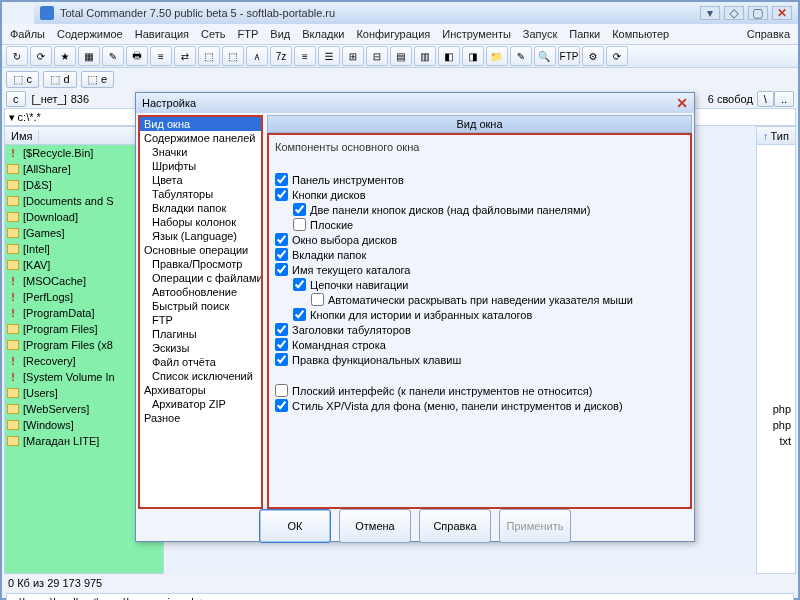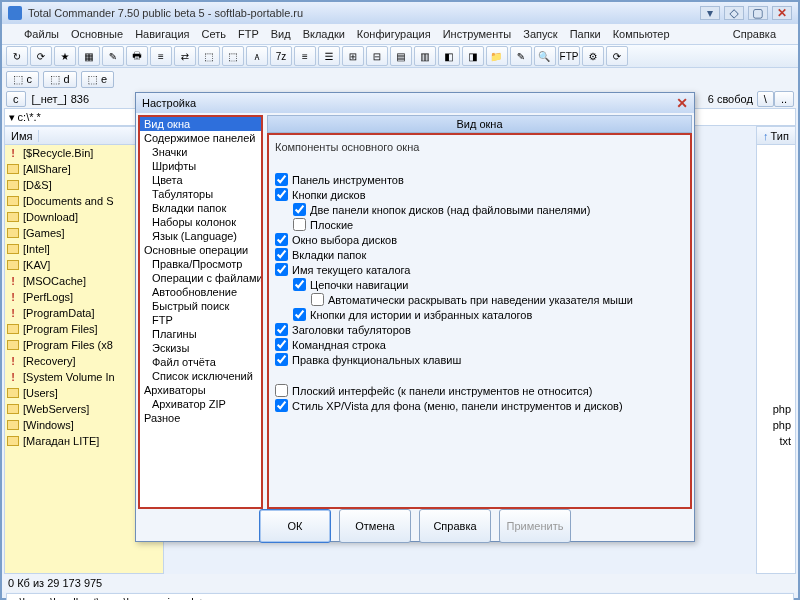--- a/index.html
+++ b/index.html
@@ -1,34 +1,34 @@
 <!DOCTYPE html>
 <html><head>
 <meta charset="utf-8">
 <style>
   * { box-sizing: border-box; margin: 0; padding: 0; font-family: Tahoma, sans-serif; font-size: 11px; }
   body { background: #fff; width: 800px; height: 600px; overflow: hidden; position: relative; }
   .window { border: 2px solid #7a9ec9; background: #eaf1fb; width: 800px; height: 600px; position: relative; }
-  .titlebar { height: 22px; background: linear-gradient(#e8f0fc,#c5d8f2); display: flex; align-items: center; padding: 0 6px; gap: 6px; }
+  .titlebar { height: 22px; background: linear-gradient(#e8f0fc,#c5d8f2); display: flex; align-items: center; padding: 0 6px; gap: 6px; margin-left: 32px; }
   .titlebar .app-icon { width: 14px; height: 14px; background: #3a7bd5; border-radius: 2px; }
   .titlebar .title { flex: 1; color: #333; }
   .winbtns { display: flex; gap: 4px; }
   .winbtn { width: 20px; height: 14px; background: #dbe6f4; border: 1px solid #a8bdd8; display: flex; align-items: center; justify-content: center; color: #3a5a85; font-size: 12px; }
   .winbtn.close { color: #c0392b; font-weight: bold; }
-  .menubar { height: 20px; background: #f1f5fb; display: flex; align-items: center; padding: 0 22px; gap: 12px; }
+  .menubar { height: 20px; background: #f1f5fb; display: flex; align-items: center; padding: 0 8px; gap: 12px; }
   .menubar span { color: #222; }
   .menubar .help { margin-left: auto; }
   .toolbar { height: 24px; background: linear-gradient(#f7fbff,#e1ebf7); border-top: 1px solid #c2d4eb; border-bottom: 1px solid #c2d4eb; display: flex; align-items: center; padding: 0 4px; gap: 2px; }
   .tbtn { width: 22px; height: 20px; background: linear-gradient(#fdfeff,#e6eef9); border: 1px solid #b5c8e0; border-radius: 2px; display: flex; align-items: center; justify-content: center; font-size: 10px; }
   .drivebar { height: 22px; background: #eef3fa; display: flex; align-items: center; padding: 0 4px; gap: 4px; }
   .drivebtn { padding: 1px 6px; background: linear-gradient(#fff,#e4ecf7); border: 1px solid #a8bdd8; border-radius: 2px; }
   .pathbar { height: 18px; background: #fff; border: 1px solid #c2d4eb; display: flex; align-items: center; padding: 0 4px; margin: 0 2px; }
   .freespace { padding-left: 8px; }
   .mainarea { position: relative; height: 448px; }
-  .filelist { position: absolute; left: 2px; top: 0; width: 160px; height: 100%; background: #fef9c3; border: 1px solid #c2d4eb; overflow: hidden; }
+  .filelist { position: absolute; left: 2px; top: 0; width: 160px; height: 100%; background: #86efac; border: 1px solid #c2d4eb; overflow: hidden; }
   .filelist .hdr { display: flex; background: linear-gradient(#f5f9ff,#dfe9f6); border-bottom: 1px solid #c2d4eb; height: 18px; align-items: center; }
   .filelist .hdr span { padding: 0 6px; border-right: 1px solid #c2d4eb; }
   .filelist .row { display: flex; align-items: center; height: 16px; padding: 0 2px; gap: 4px; }
   .fld { width: 12px; height: 10px; background: #fbe18b; border: 1px solid #c9a427; }
   .excl { color: #c0392b; font-weight: bold; width: 12px; text-align: center; }
   .rightcol { position: absolute; right: 2px; top: 0; width: 40px; background: #fff; border: 1px solid #c2d4eb; height: 100%; }
   .rightcol .hdr { background: linear-gradient(#f5f9ff,#dfe9f6); border-bottom: 1px solid #c2d4eb; height: 18px; display: flex; align-items: center; justify-content: center; }
   .rightcol .cell { height: 16px; display: flex; align-items: center; justify-content: flex-end; padding-right: 4px; }
   .statusbar { height: 18px; background: #eef3fa; padding: 0 6px; display: flex; align-items: center; }
   .cmdline { height: 18px; background: #fff; border: 1px solid #c2d4eb; margin: 1px 4px; display: flex; align-items: center; padding: 0 4px; }
@@ -66,21 +66,21 @@
     <div class="winbtns">
       <div class="winbtn">▾</div>
       <div class="winbtn">◇</div>
       <div class="winbtn">▢</div>
       <div class="winbtn close">✕</div>
     </div>
   </div>
 
   <div class="menubar" id="menubar">
     <span>Файлы</span>
-      <span>Основные</span>
+      <span>Содержимое</span>
       <span>Навигация</span>
       <span>Сеть</span>
       <span>FTP</span>
       <span>Вид</span>
       <span>Вкладки</span>
       <span>Конфигурация</span>
       <span>Инструменты</span>
       <span>Запуск</span>
       <span>Папки</span>
       <span>Компьютер</span>

